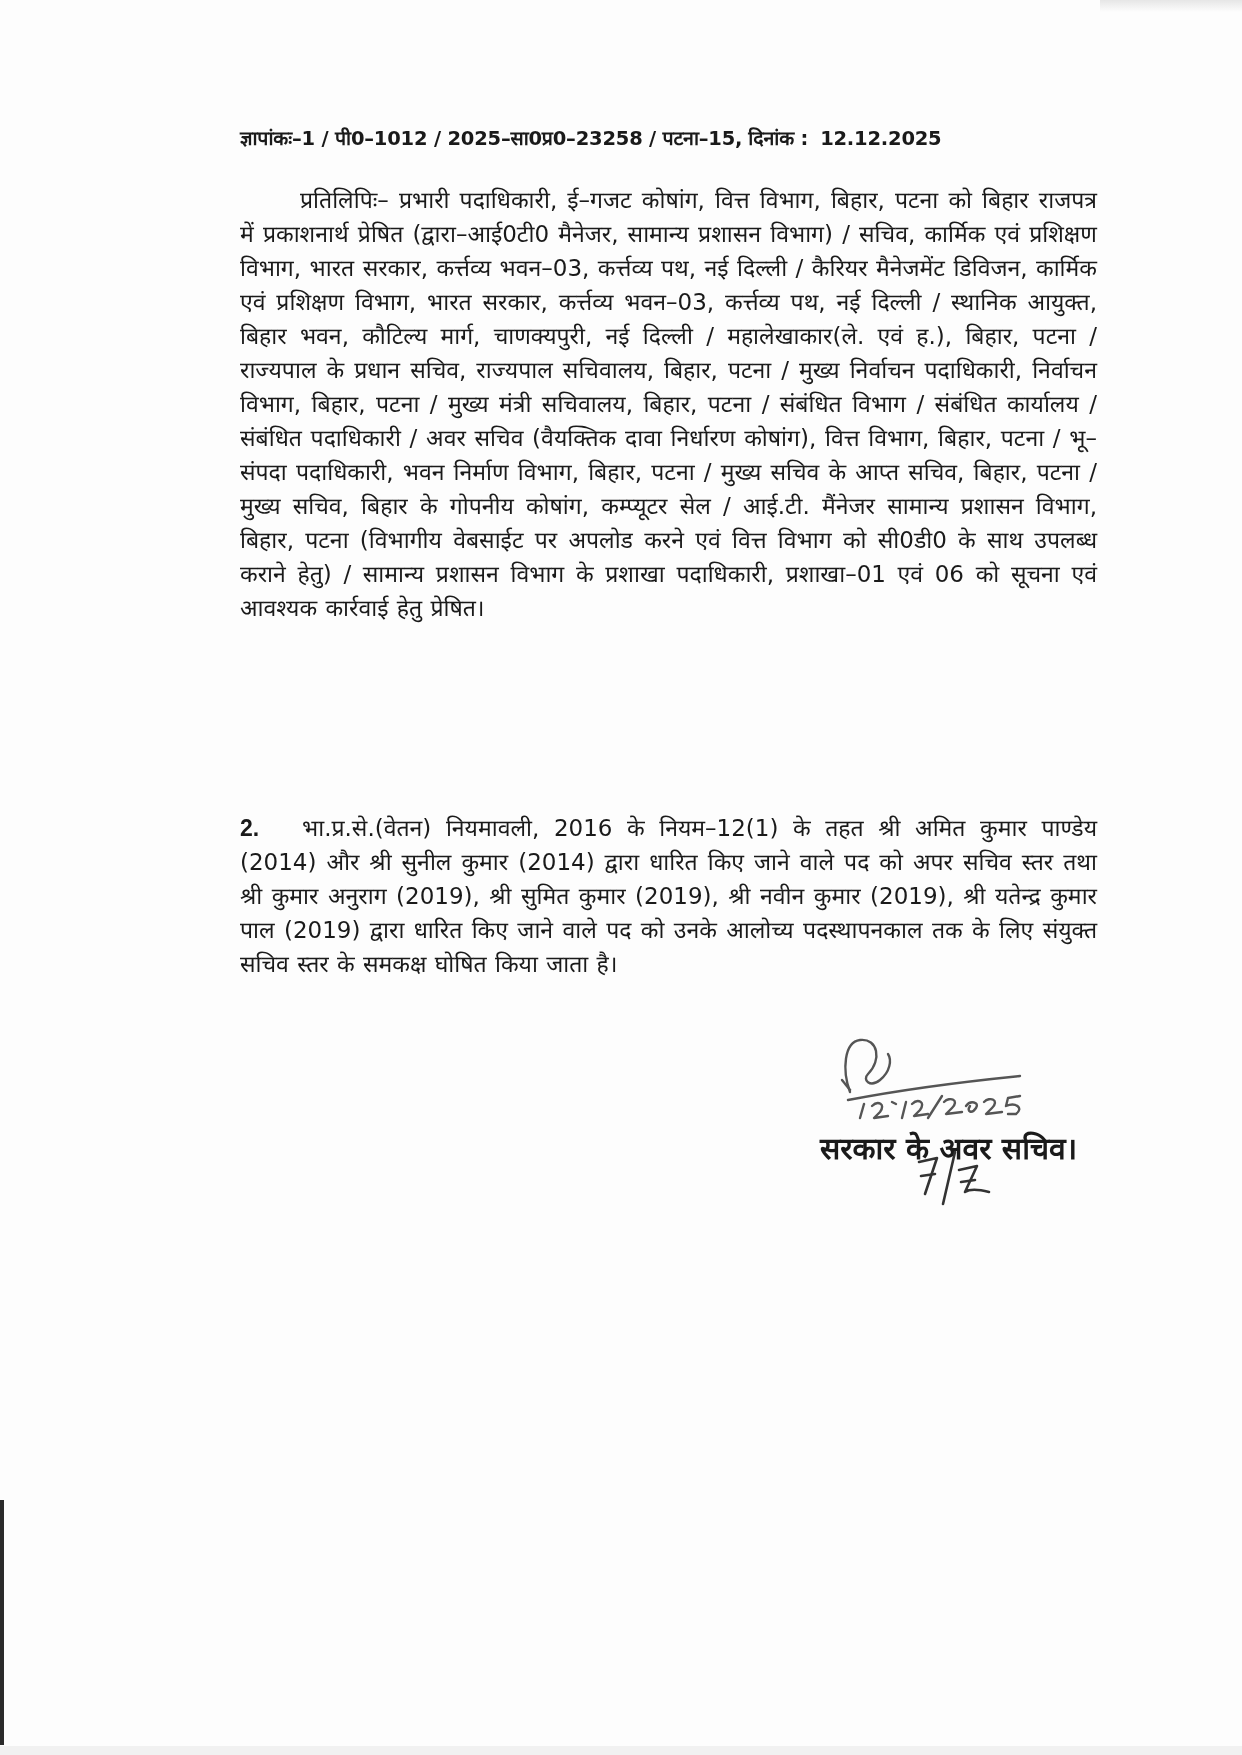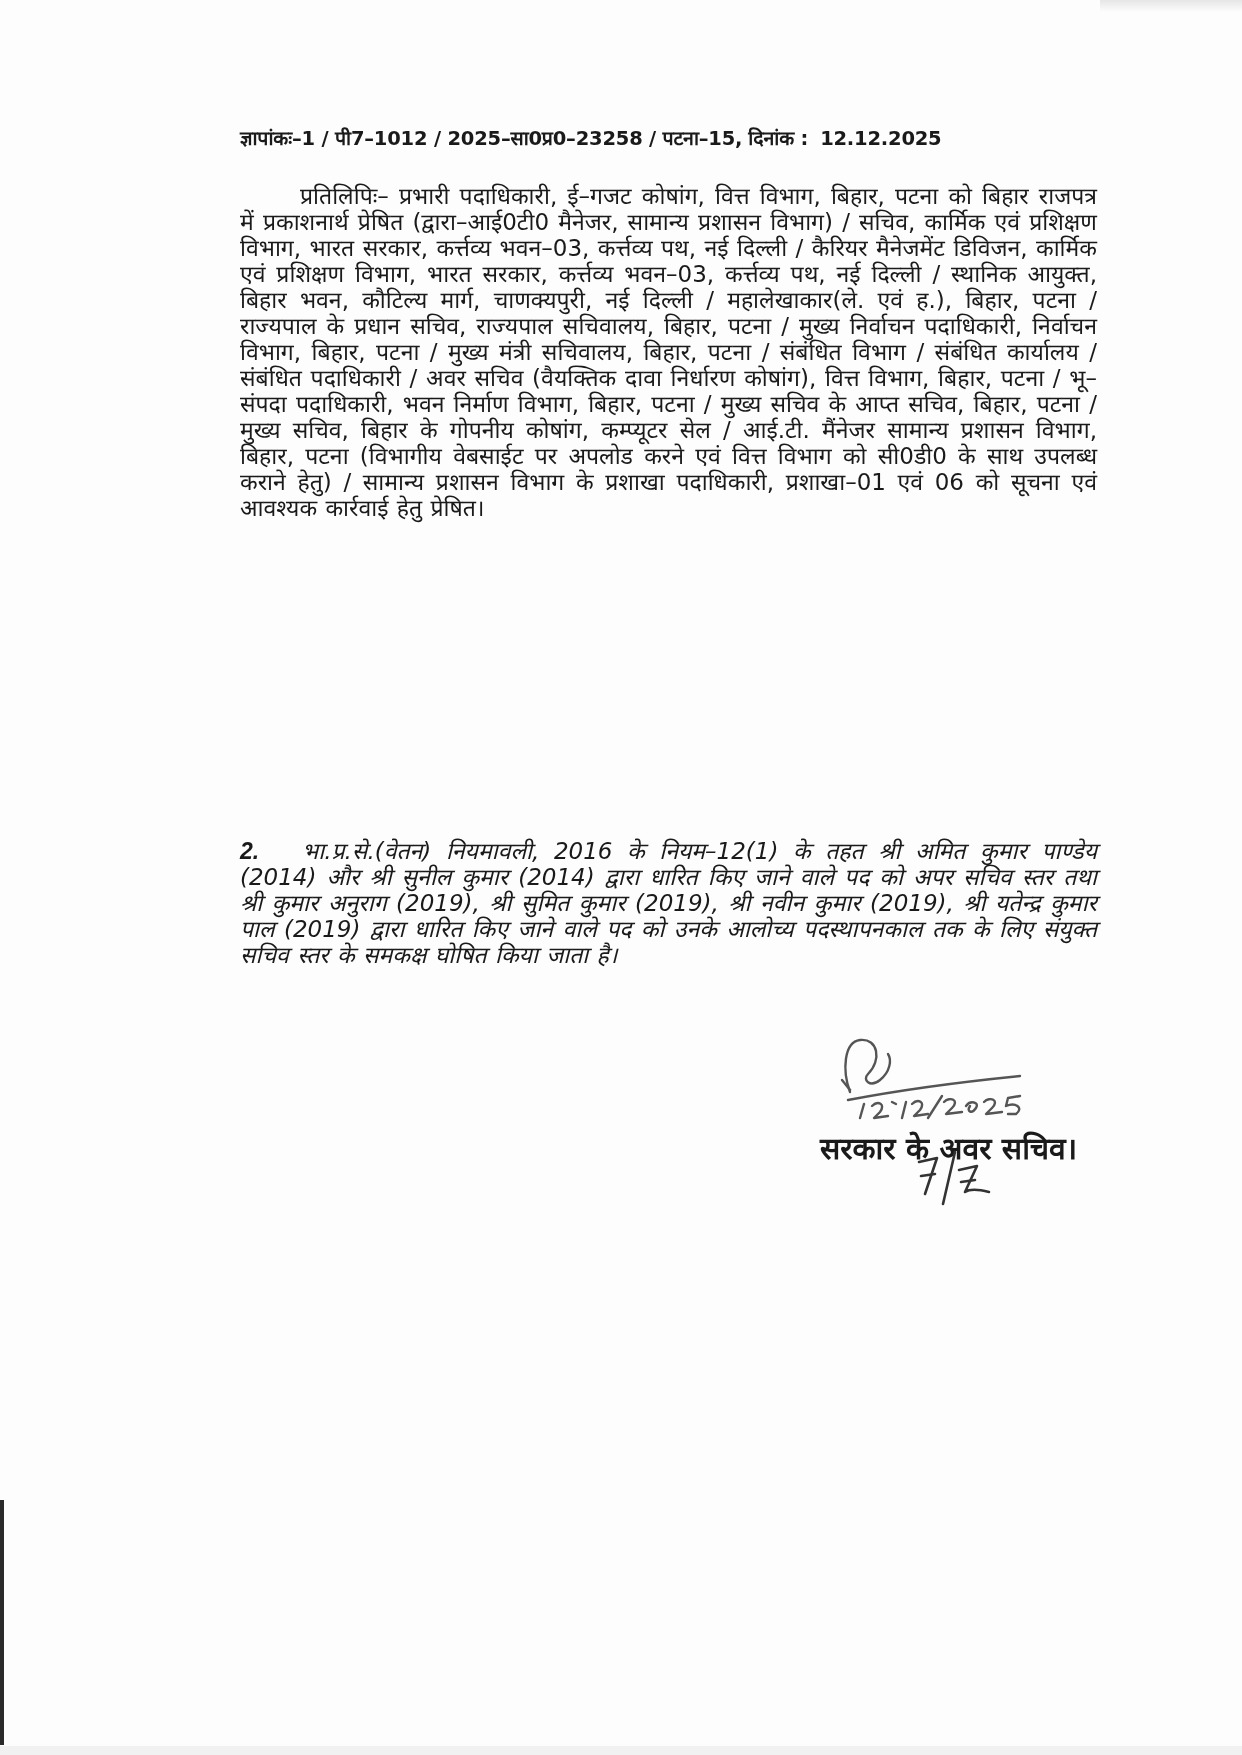--- a/index.html
+++ b/index.html
@@ -56,32 +56,31 @@
   }
   .ref-line .ref-date {
     font-weight: bold;
     margin-left: 6px;
   }
   .para {
     position: absolute;
     left: 240px;
     width: 857px;
     font-size: 23px;
-    line-height: 26px;
+    line-height: 34px;
     text-align: justify;
     text-align-last: left;
     word-spacing: 1px;
   }
   .para-1 {
     top: 160px;
     text-indent: 60px;
   }
   .para-2 {
-    top: 815px;
-    font-style: italic;
+    top: 788px;
   }
   .para-2 .para-num {
     font-weight: bold;
     display: inline-block;
     width: 62px;
     font-family: "Liberation Sans", sans-serif;
   }
   .signature-block {
     position: absolute;
     left: 820px;
@@ -109,21 +108,21 @@
 </style>
 </head>
 <body>
 
 <div class="page">
   <div class="top-shade"></div>
   <div class="left-edge"></div>
   <div class="bottom-shade"></div>
 
   <div class="ref-line">
-    <span class="ref-no">ज्ञापांकः–1 / पी7–1012 / 2025–सा0प्र0–23258 / पटना–15,</span>
+    <span class="ref-no">ज्ञापांकः–1 / पी0–1012 / 2025–सा0प्र0–23258 / पटना–15,</span>
     <span class="ref-date-label">दिनांक :</span>
     <span class="ref-date">12.12.2025</span>
   </div>
 
   <p class="para para-1"><span>प्रतिलिपिः– प्रभारी पदाधिकारी, ई–गजट कोषांग, वित्त विभाग, बिहार, पटना को बिहार राजपत्र में प्रकाशनार्थ प्रेषित (द्वारा–आई0टी0 मैनेजर, सामान्य प्रशासन विभाग) / सचिव, कार्मिक एवं प्रशिक्षण विभाग, भारत सरकार, कर्त्तव्य भवन–03, कर्त्तव्य पथ, नई दिल्ली / कैरियर मैनेजमेंट डिविजन, कार्मिक एवं प्रशिक्षण विभाग, भारत सरकार, कर्त्तव्य भवन–03, कर्त्तव्य पथ, नई दिल्ली / स्थानिक आयुक्त, बिहार भवन, कौटिल्य मार्ग, चाणक्यपुरी, नई दिल्ली / महालेखाकार(ले. एवं ह.), बिहार, पटना / राज्यपाल के प्रधान सचिव, राज्यपाल सचिवालय, बिहार, पटना / मुख्य निर्वाचन पदाधिकारी, निर्वाचन विभाग, बिहार, पटना / मुख्य मंत्री सचिवालय, बिहार, पटना / संबंधित विभाग / संबंधित कार्यालय / संबंधित पदाधिकारी / अवर सचिव (वैयक्तिक दावा निर्धारण कोषांग), वित्त विभाग, बिहार, पटना / भू–संपदा पदाधिकारी, भवन निर्माण विभाग, बिहार, पटना / मुख्य सचिव के आप्त सचिव, बिहार, पटना / मुख्य सचिव, बिहार के गोपनीय कोषांग, कम्प्यूटर सेल / आई.टी. मैंनेजर सामान्य प्रशासन विभाग, बिहार, पटना (विभागीय वेबसाईट पर अपलोड करने एवं वित्त विभाग को सी0डी0 के साथ उपलब्ध कराने हेतु) / सामान्य प्रशासन विभाग के प्रशाखा पदाधिकारी, प्रशाखा–01 एवं 06 को सूचना एवं आवश्यक कार्रवाई हेतु प्रेषित।</span></p>
 
   <p class="para para-2"><span class="para-num">2.</span><span>भा.प्र.से.(वेतन) नियमावली, 2016 के नियम–12(1) के तहत श्री अमित कुमार पाण्डेय (2014) और श्री सुनील कुमार (2014) द्वारा धारित किए जाने वाले पद को अपर सचिव स्तर तथा श्री कुमार अनुराग (2019), श्री सुमित कुमार (2019), श्री नवीन कुमार (2019), श्री यतेन्द्र कुमार पाल (2019) द्वारा धारित किए जाने वाले पद को उनके आलोच्य पदस्थापनकाल तक के लिए संयुक्त सचिव स्तर के समकक्ष घोषित किया जाता है।</span></p>
 
   <div class="signature-block">
     <svg class="signature-svg" width="290" height="100" viewBox="0 0 290 100">

